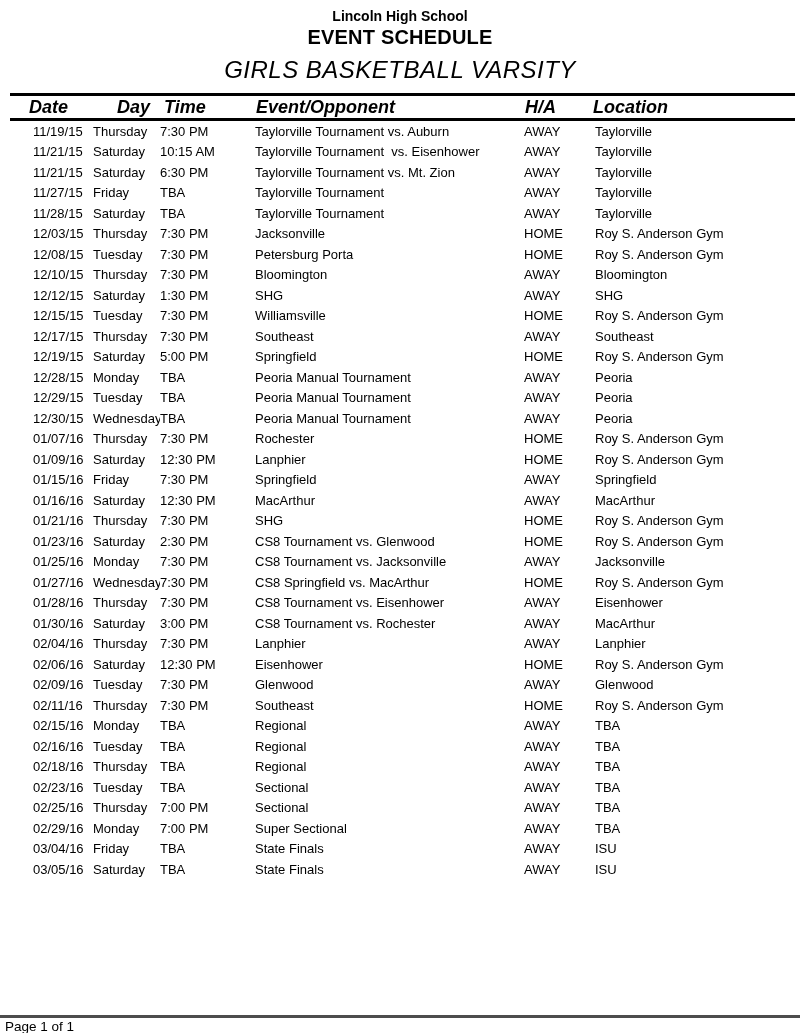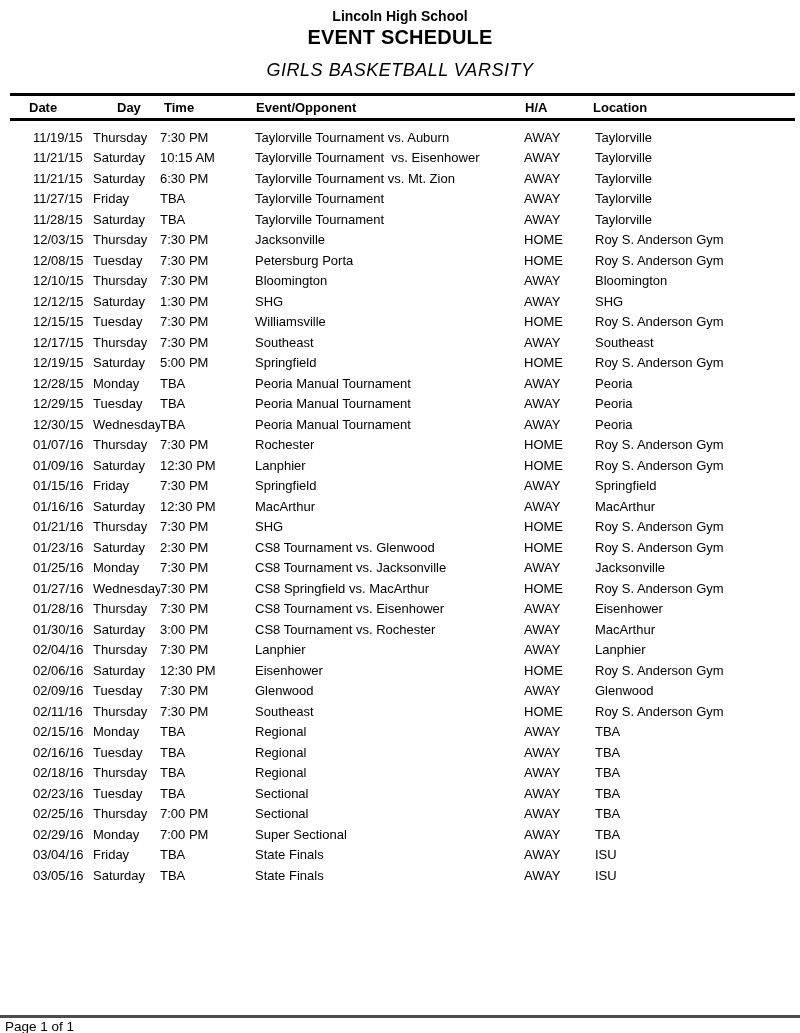--- a/index.html
+++ b/index.html
@@ -19,44 +19,44 @@
     margin: 6px 0 0 0;
     font-size: 14px; line-height: 20px; font-weight: 700;
   }
   .title-event {
     margin: 0;
     font-size: 20px; line-height: 22px; font-weight: 700;
     letter-spacing: 0.2px;
   }
   .title-team {
     margin: 12px 0 0 0;
-    font-size: 18px; line-height: 20px;
+    font-size: 24px; line-height: 20px;
     font-weight: 400; font-style: italic;
     letter-spacing: 0.5px;
   }
 
   
   .rule {
     height: 3px; background: #000;
     margin-left: 10px; width: 785px;
   }
   .rule-top { margin-top: 13px; }
 
   
   .header-row {
     display: grid;
     grid-template-columns: 88px 47px 92px 269px 68px 1fr;
     padding-left: 29px;
     height: 22px;
     align-items: center;
-    font-size: 13px; font-weight: 700;
+    font-size: 18px; font-weight: 700; font-style: italic;
   }
 
   
-  .rows { padding-top: 6px; }
+  .rows { }
   .row {
     display: grid;
     grid-template-columns: 60px 67px 78px 286px 71px 1fr;
     padding-left: 33px;
     height: 20.5px;
     align-items: center;
     font-size: 13px;
   }
   .cell { overflow: hidden; white-space: nowrap; }
   .cell-time { text-align: left; }

